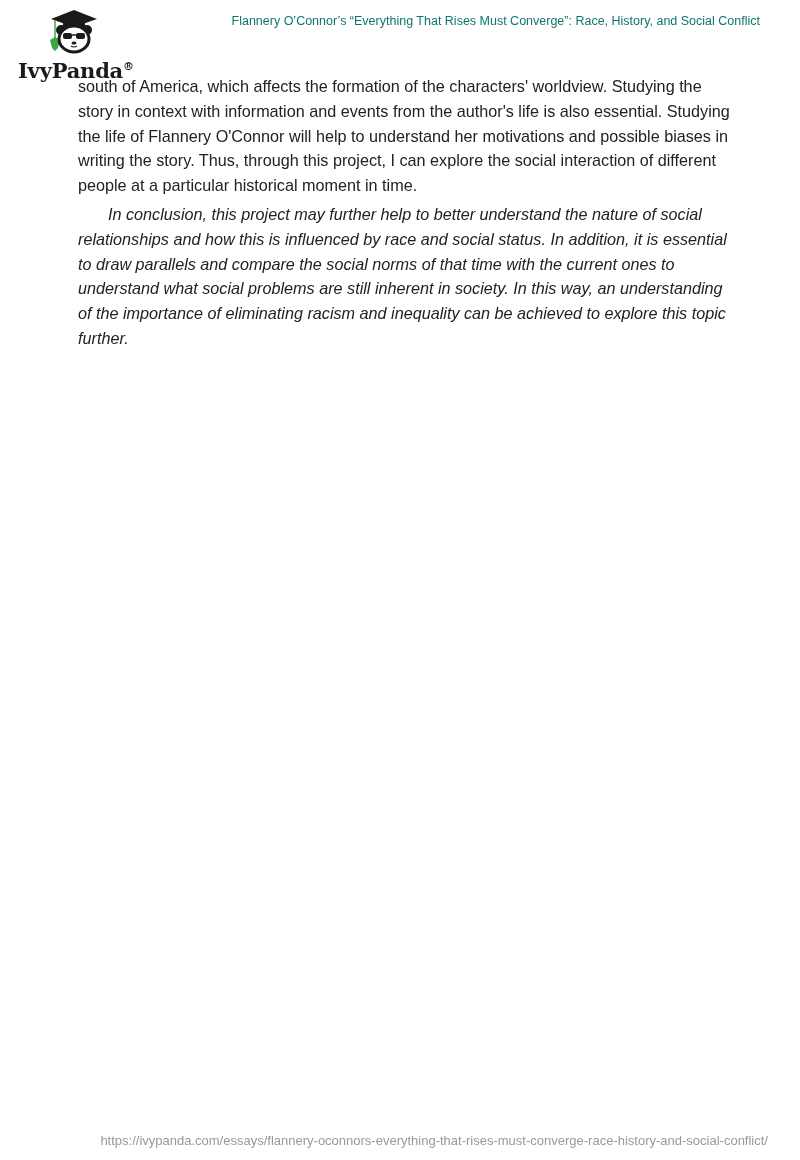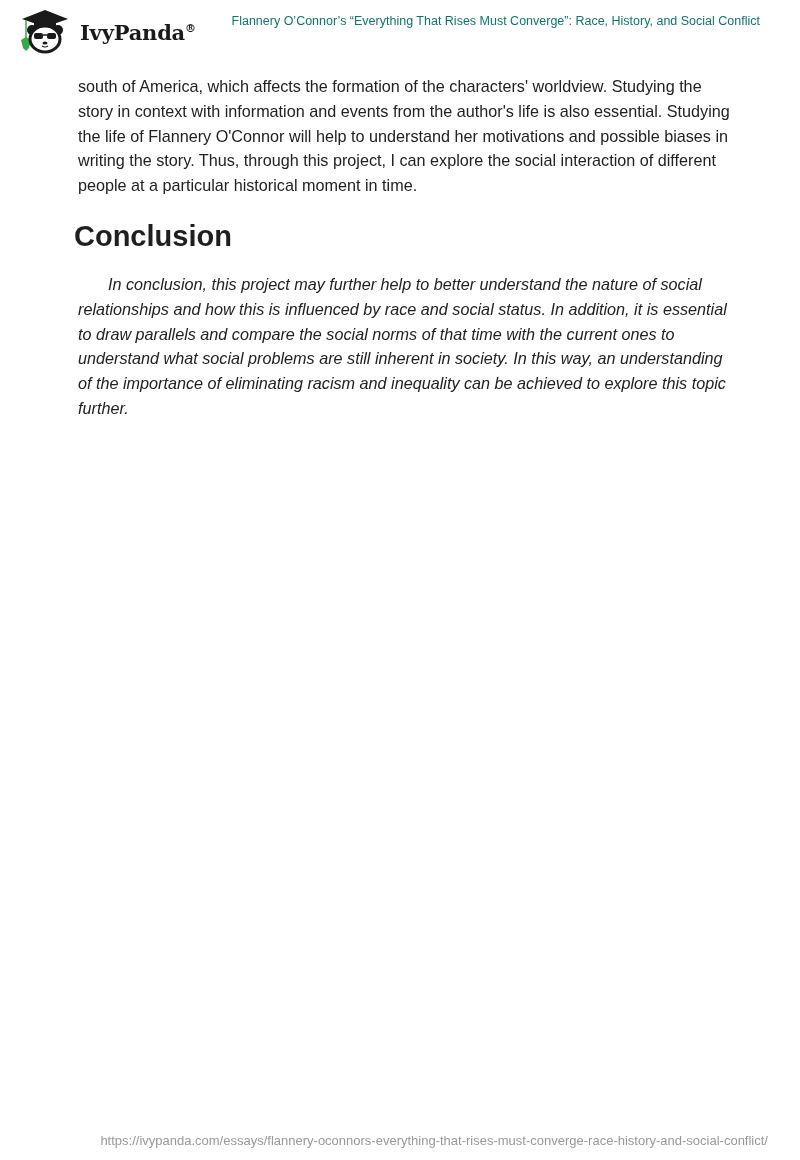--- a/index.html
+++ b/index.html
@@ -1,18 +1,18 @@
 <!DOCTYPE html>
 <html><head>
 <meta charset="utf-8">
 <style>
   html, body { margin: 0; padding: 0; background: #ffffff; }
   body { width: 800px; height: 1160px; position: relative; overflow: hidden; font-family: "Liberation Sans", sans-serif; color: #222; }
   .header { position: absolute; left: 0; top: 0; width: 800px; height: 60px; }
-  .logo { position: absolute; left: 14px; top: 6px; display: flex; align-items: center; }
+  .logo { position: absolute; left: 14px; top: 6px; display: flex; align-items: center; flex-direction: column; }
   .logo svg { width: 62px; height: 48px; }
   .logo-text { font-family: "DejaVu Serif", serif; font-weight: bold; font-size: 21px; color: #1a1a1a; margin-left: 4px; margin-top: 4px; letter-spacing: -0.2px; }
   .logo-text sup { font-size: 11px; vertical-align: super; }
   .doc-title { position: absolute; right: 40px; top: 14px; font-size: 12.5px; color: #0f766e; white-space: nowrap; }
   .content { position: absolute; left: 74px; top: 70px; width: 660px; }
   .content p { margin: 4px; font-size: 16.2px; line-height: 24.8px; color: #222; }
   .indent { text-indent: 30px; font-style: italic; }
   h2 { font-size: 29px; font-weight: bold; margin: 21px 0 19px 0; color: #1f1f1f; line-height: 34px; }
   .footer-url { position: absolute; right: 32px; top: 1133px; font-size: 13px; color: #999; white-space: nowrap; }
 </style>
@@ -41,17 +41,16 @@
       <ellipse cx="31" cy="37" rx="2.5" ry="1.6" fill="#1a1a1a"></ellipse>
       <path d="M28,40 Q31,42 34,40" stroke="#1a1a1a" stroke-width="1.2" fill="none"></path>
     </svg>
     <span class="logo-text"><span>IvyPanda</span><sup>®</sup></span>
   </div>
   <div class="doc-title">Flannery O’Connor’s “Everything That Rises Must Converge”: Race, History, and Social Conflict</div>
 </div>
 
 <main class="content">
   <p>south of America, which affects the formation of the characters' worldview. Studying the story in context with information and events from the author's life is also essential. Studying the life of Flannery O'Connor will help to understand her motivations and possible biases in writing the story. Thus, through this project, I can explore the social interaction of different people at a particular historical moment in time.</p>
-  <h2>Conclusion</h2>
   <p class="indent">In conclusion, this project may further help to better understand the nature of social relationships and how this is influenced by race and social status. In addition, it is essential to draw parallels and compare the social norms of that time with the current ones to understand what social problems are still inherent in society. In this way, an understanding of the importance of eliminating racism and inequality can be achieved to explore this topic further.</p>
 </main>
 
 <div class="footer-url">https://ivypanda.com/essays/flannery-oconnors-everything-that-rises-must-converge-race-history-and-social-conflict/</div>
 
 </body></html>

